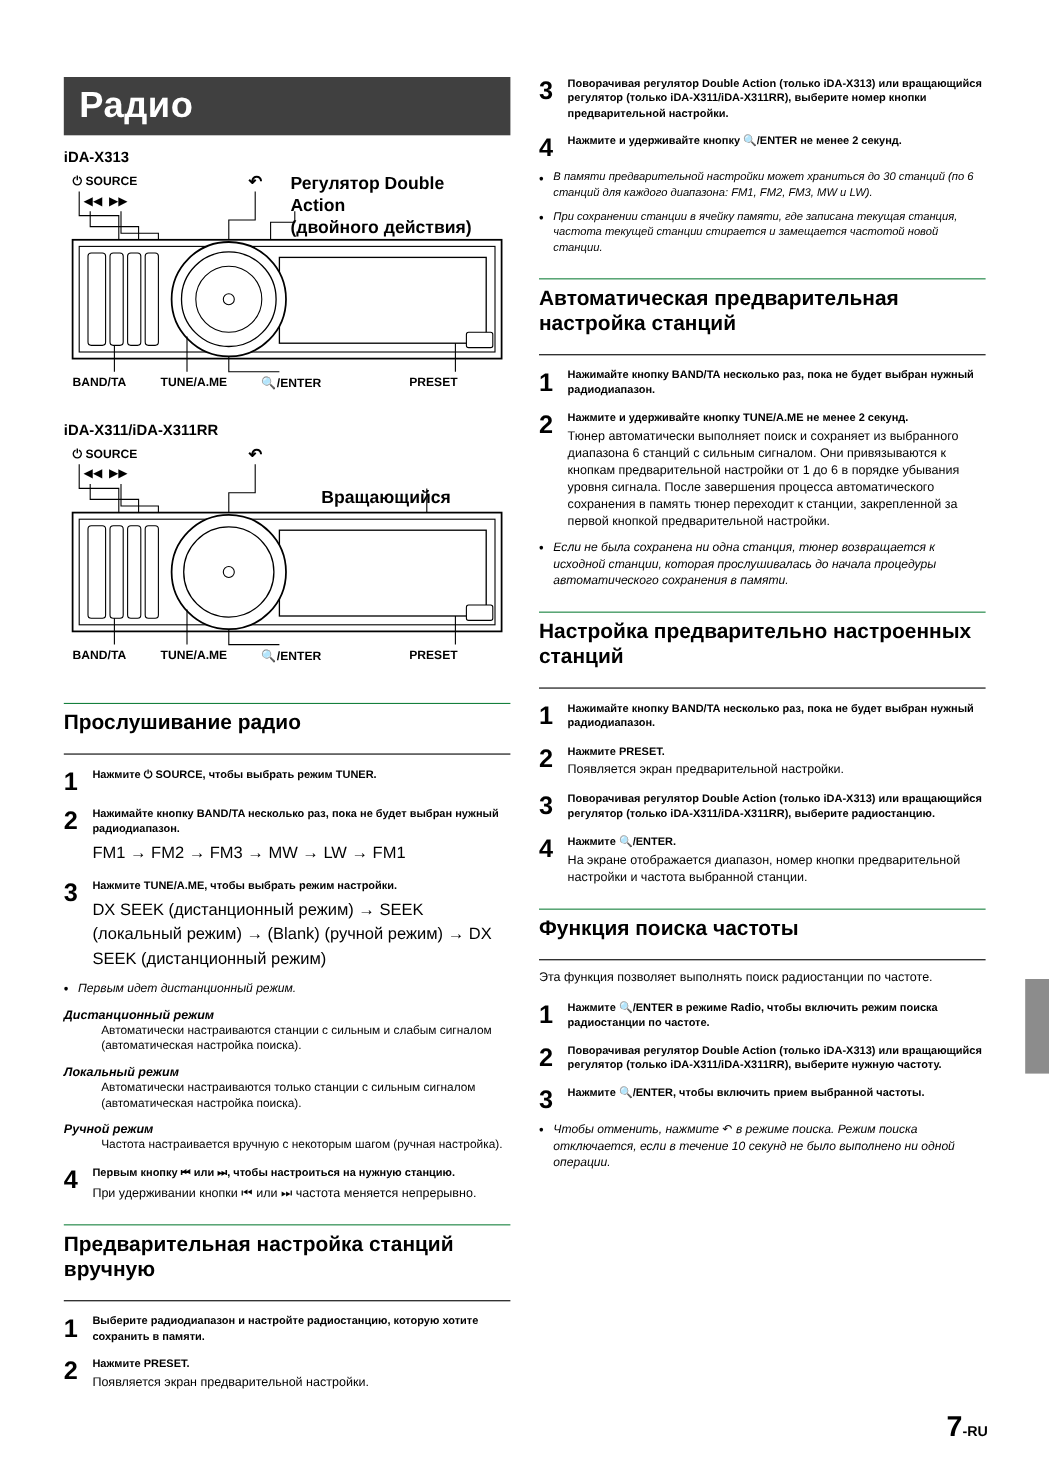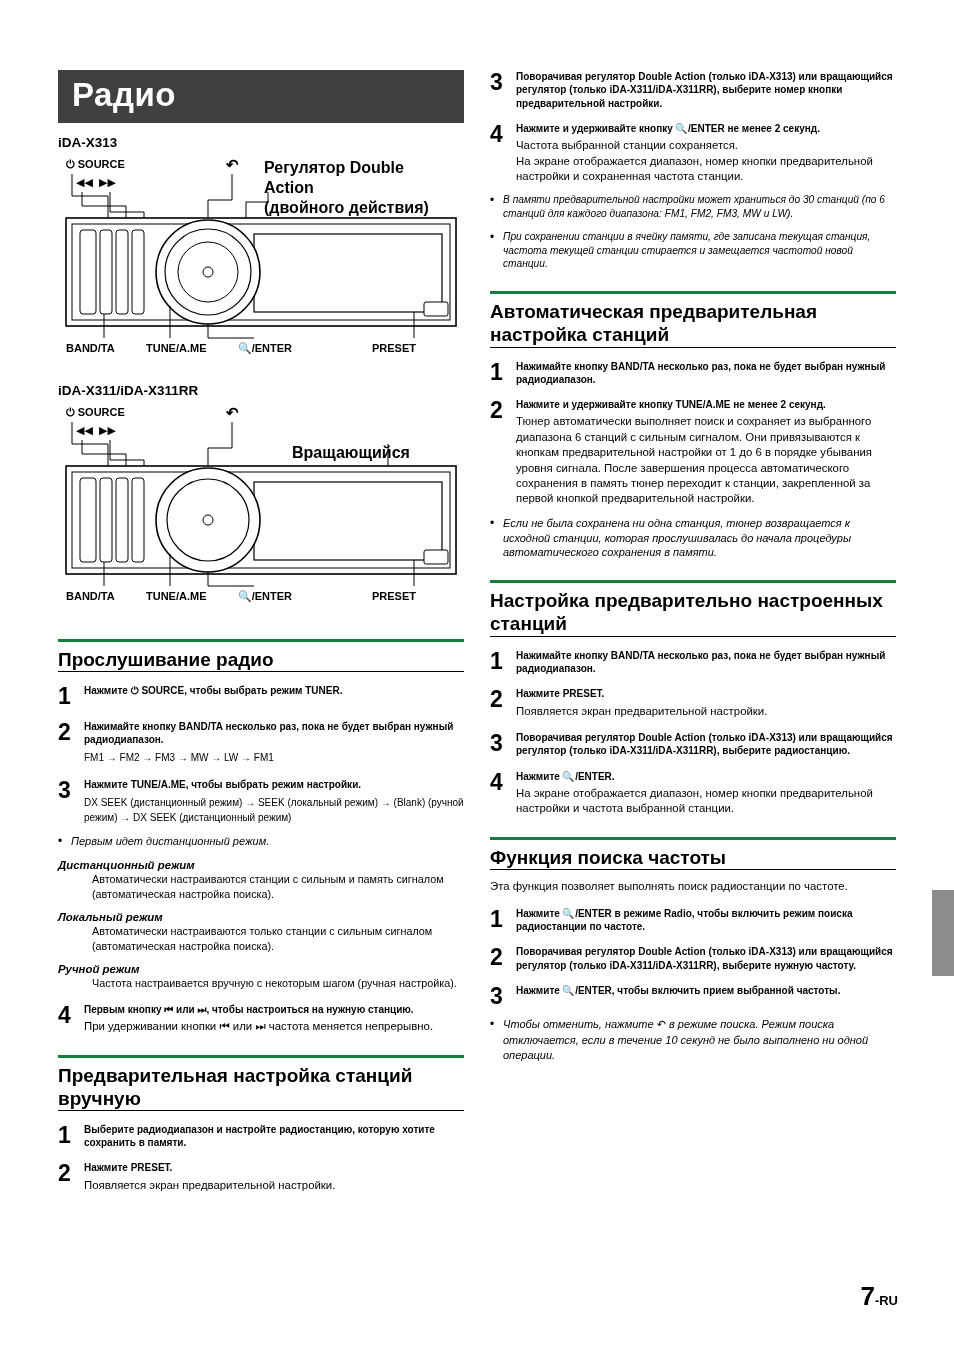--- a/index.html
+++ b/index.html
@@ -42,22 +42,22 @@
   
   .model-label {
     font-size: 13.5px;
     font-weight: bold;
     margin: 12px 0 6px 0;
   }
   h2.sect {
     font-size: 19px;
     font-weight: bold;
     margin: 0 0 0 0;
-    padding: 6px 0 0 0;
-    border-top: 3px solid #15803d;
+    padding: 6px 0 16px 0;
+    border-top: 1px solid #15803d;
     border-bottom: 1.5px solid #000;
     line-height: 1.22;
   }
   .sect-wrap { margin-top: 20px; }
 
   
   .step {
     display: flex;
     align-items: flex-start;
     margin-top: 12px;
@@ -75,21 +75,21 @@
     font-size: 10px;
     font-weight: bold;
     line-height: 1.33;
   }
   .step-text {
     font-size: 11.4px;
     line-height: 1.35;
     margin-top: 3px;
   }
   .chain {
-    font-size: 10px;
+    font-size: 15px;
     line-height: 1.45;
     margin-top: 5px;
   }
 
   
   .bullet {
     display: flex;
     margin-top: 9px;
     font-style: italic;
     font-size: 11px;
@@ -302,21 +302,21 @@
           <div class="chain">DX SEEK (дистанционный режим) → SEEK (локальный режим) → (Blank) (ручной режим) → DX SEEK (дистанционный режим)</div>
         </div>
       </div>
 
       <div class="bullet">
         <div class="dot">•</div>
         <div>Первым идет дистанционный режим.</div>
       </div>
 
       <div class="subhead">Дистанционный режим</div>
-      <div class="subtext">Автоматически настраиваются станции с сильным и память сигналом (автоматическая настройка поиска).</div>
+      <div class="subtext">Автоматически настраиваются станции с сильным и слабым сигналом (автоматическая настройка поиска).</div>
 
       <div class="subhead">Локальный режим</div>
       <div class="subtext">Автоматически настраиваются только станции с сильным сигналом (автоматическая настройка поиска).</div>
 
       <div class="subhead">Ручной режим</div>
       <div class="subtext">Частота настраивается вручную с некоторым шагом (ручная настройка).</div>
 
       <div class="step">
         <div class="step-num">4</div>
         <div class="step-body">
@@ -366,22 +366,20 @@
       </div>
     </div>
 
     <div class="step">
       <div class="step-num">4</div>
       <div class="step-body">
         <div class="step-title">
           <span>Нажмите и удерживайте кнопку</span>
           <span class="gl">🔍</span><span>/ENTER не менее 2 секунд.</span>
         </div>
-        <div class="step-text" style="white-space:pre-line;">Частота выбранной станции сохраняется.
-На экране отображается диапазон, номер кнопки предварительной настройки и сохраненная частота станции.</div>
       </div>
     </div>
 
     <div class="bullet small">
       <div class="dot">•</div>
       <div>В памяти предварительной настройки может храниться до 30 станций (по 6 станций для каждого диапазона: FM1, FM2, FM3, MW и LW).</div>
     </div>
     <div class="bullet small">
       <div class="dot">•</div>
       <div>При сохранении станции в ячейку памяти, где записана текущая станция, частота текущей станции стирается и замещается частотой новой станции.</div>

